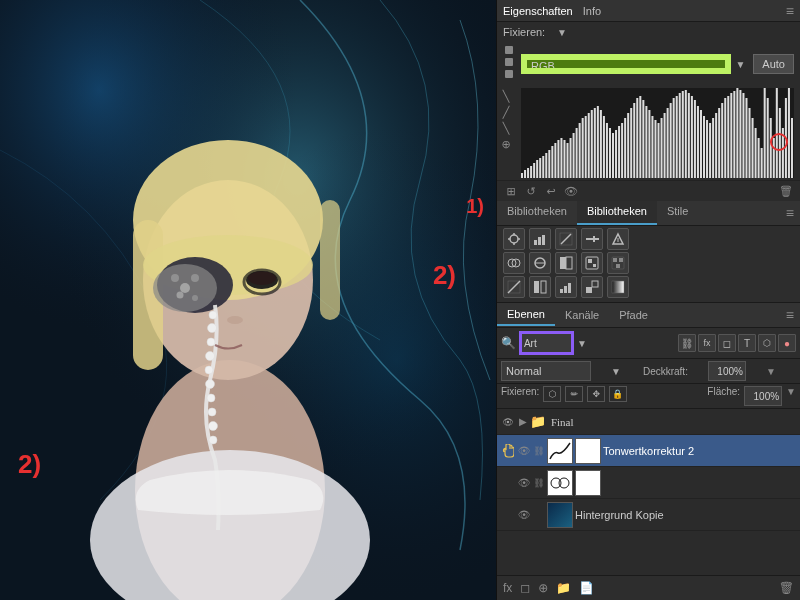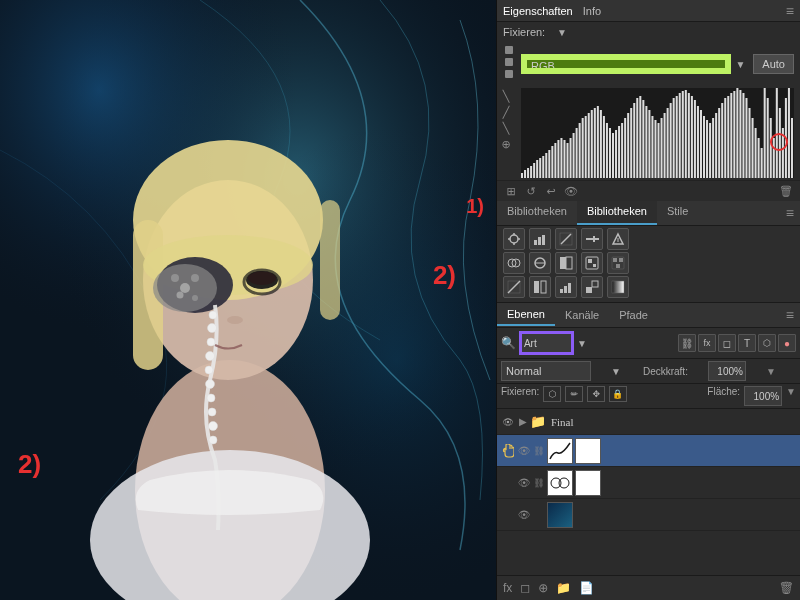--- a/index.html
+++ b/index.html
@@ -837,40 +837,42 @@
               </svg>
           </span>
           <span style="color:#888;font-size:10px;width:14px;text-align:center;">👁</span>
           <span style="color:#888;font-size:9px;width:12px;text-align:center;">⛓</span>
           <div class="layer-thumb layer-thumb-white">
             <svg width="24" height="24">
                 <path d="M2 20 Q6 12 10 14 Q14 16 22 4" stroke="#1a1a1a" stroke-width="1.5" fill="none"></path>
               </svg>
           </div>
           <div class="layer-thumb layer-thumb-white"></div>
+          <span class="layer-name">Tonwertkorrektur 2</span>
         </div>
 
         <div class="layer-row">
           <span style="width:14px;"></span>
           <span style="color:#888;font-size:10px;width:14px;text-align:center;">👁</span>
           <span style="color:#888;font-size:9px;width:12px;text-align:center;">⛓</span>
           <div class="layer-thumb layer-thumb-white">
             <svg width="24" height="24">
                 <circle cx="8" cy="12" r="5" fill="none" stroke="#1a1a1a" stroke-width="1"></circle>
                 <circle cx="16" cy="12" r="5" fill="none" stroke="#1a1a1a" stroke-width="1"></circle>
               </svg>
           </div>
           <div class="layer-thumb layer-thumb-white"></div>
         </div>
 
         <div class="layer-row">
           <span style="width:14px;"></span>
           <span style="color:#888;font-size:10px;width:14px;text-align:center;">👁</span>
           <span style="color:#888;font-size:9px;width:12px;text-align:center;"></span>
           <div class="layer-thumb" style="background:linear-gradient(135deg,#0a2a4a,#1a6080);border:1px solid #555;width:26px;height:26px;"></div>
+          <span class="layer-name">Hintergrund Kopie</span>
         </div>
       </div>
 
       <div class="layers-bottom-bar">
         <span class="lb-icon">fx</span>
         <span class="lb-icon">◻</span>
         <span class="lb-icon">⊕</span>
         <span class="lb-icon">📁</span>
         <span class="lb-icon">📄</span>
         <span class="lb-icon" style="margin-left:auto;">🗑</span>

